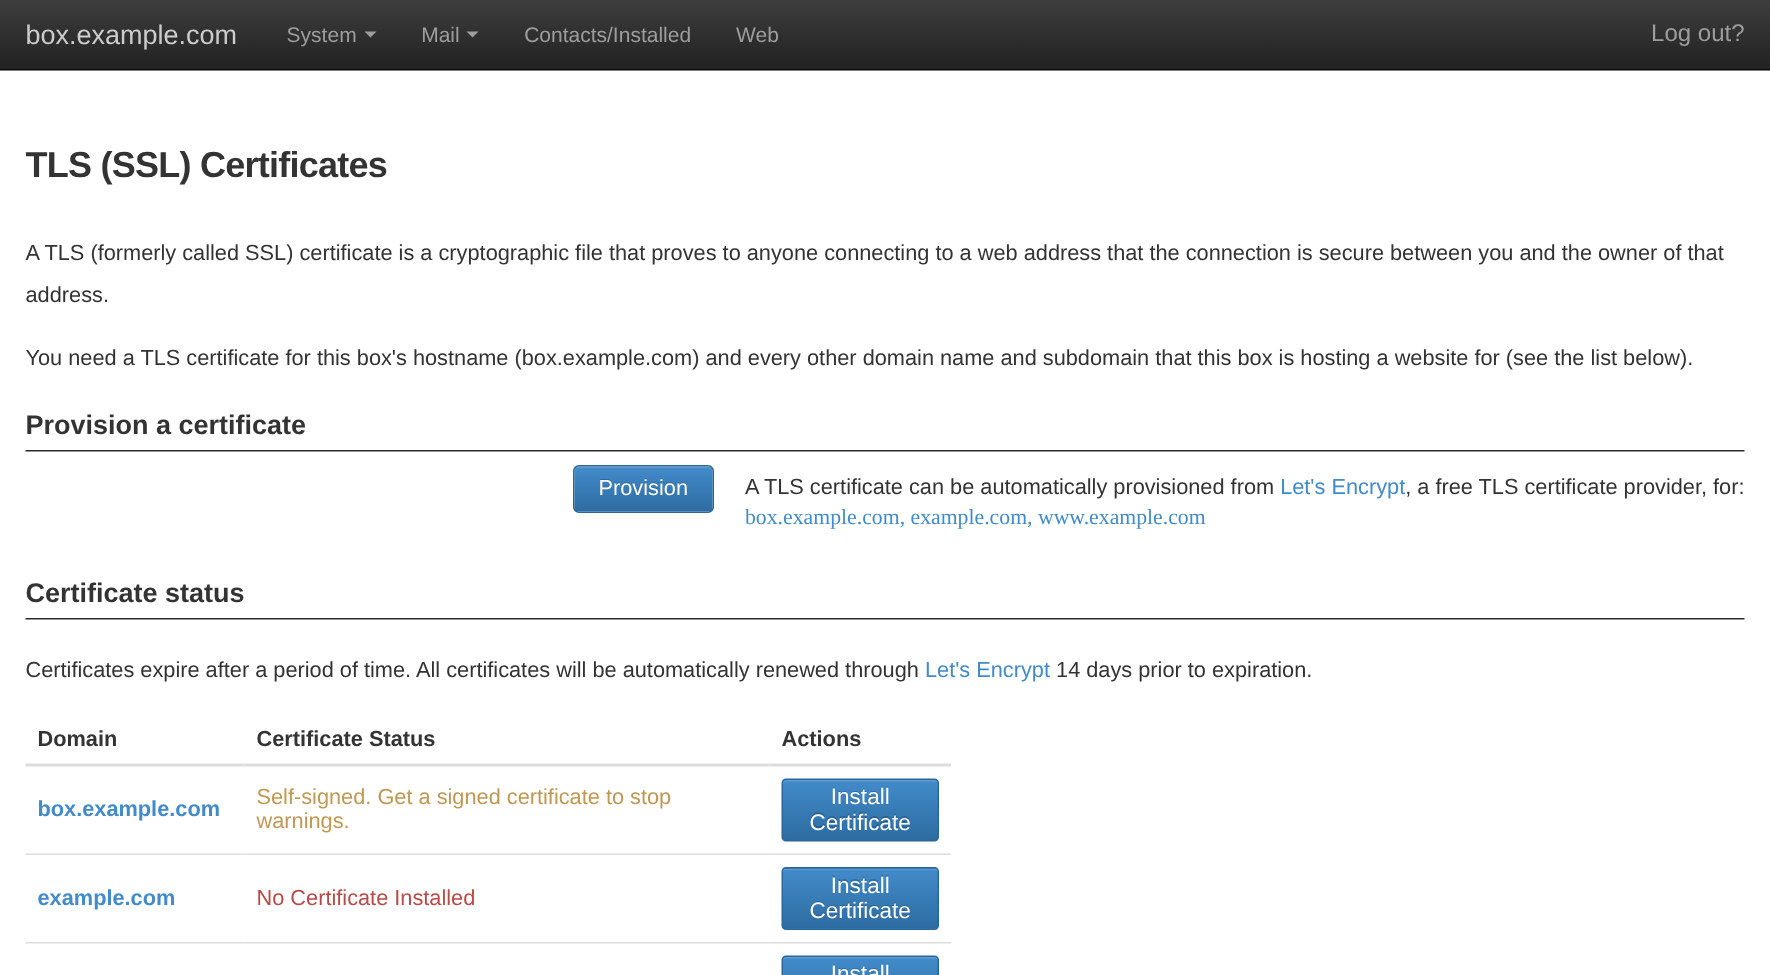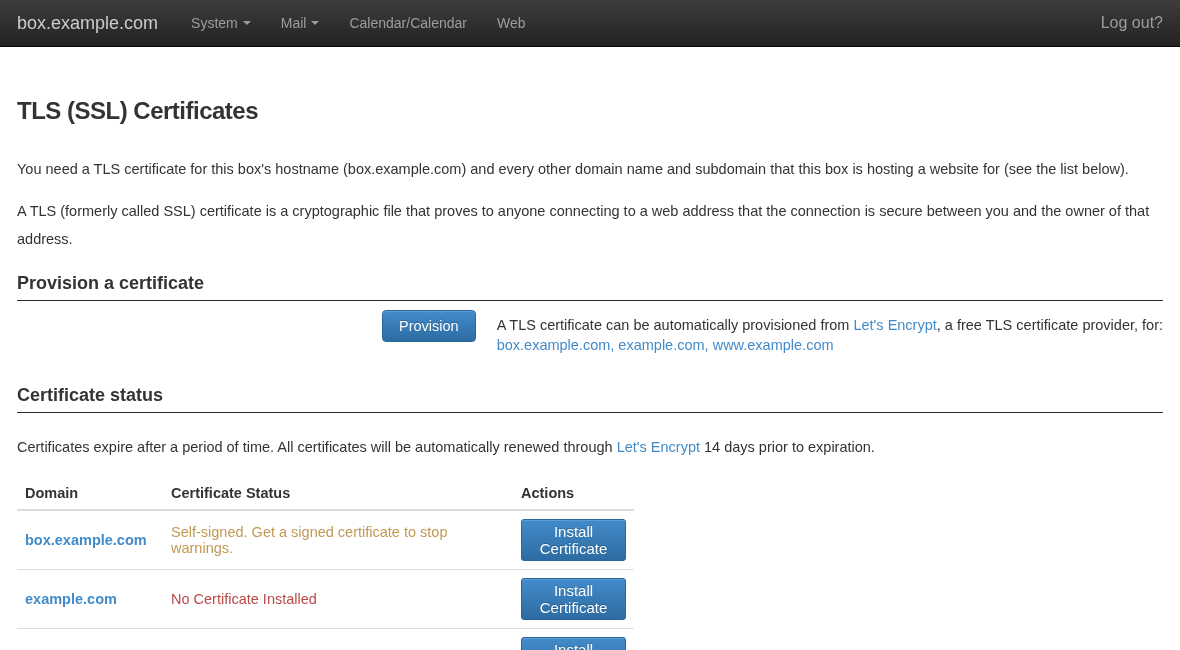--- a/index.html
+++ b/index.html
@@ -96,21 +96,21 @@
 
   .provision-row {
     display: flex;
     align-items: flex-start;
     gap: 21px;
     margin-top: 9px;
     margin-bottom: 30px;
     justify-content: flex-end;
   }
   .provision-text { line-height: 20px; padding-top: 5px; }
-  .provision-domains { margin-top: 0; color: var(--link); }
+  .provision-domains { margin-top: 0; color: var(--link); font-family: Liberation Serif, serif; }
 
   .btn {
     display: inline-block;
     color: #fff;
     background: linear-gradient(to bottom, var(--btn-top) 0%, var(--btn-bottom) 100%);
     border: 1px solid var(--btn-border);
     border-radius: 4px;
     font-family: "Liberation Sans", sans-serif;
     cursor: pointer;
     text-shadow: 0 -1px 0 rgba(0,0,0,0.2);
@@ -164,42 +164,42 @@
 
   <li>
     <a>
       <span class="nav-label">Mail</span>
       <b class="caret"></b>
     </a>
   </li>
 
   <li>
     <a>
-      <span class="nav-label">Calendar/Calendar</span>
+      <span class="nav-label">Contacts/Installed</span>
 
     </a>
   </li>
 
   <li>
     <a>
       <span class="nav-label">Web</span>
 
     </a>
   </li>
 </ul>
   </div>
   <a class="logout-link">Log out?</a>
 </nav>
 
 <div class="container">
 
   <h1>TLS (SSL) Certificates</h1>
 
+  <p class="intro">A TLS (formerly called SSL) certificate is a cryptographic file that proves to anyone connecting to a web address that the connection is secure between you and the owner of that address.</p>
   <p class="intro">You need a TLS certificate for this box's hostname (box.example.com) and every other domain name and subdomain that this box is hosting a website for (see the list below).</p>
-  <p class="intro">A TLS (formerly called SSL) certificate is a cryptographic file that proves to anyone connecting to a web address that the connection is secure between you and the owner of that address.</p>
 
   <h3 class="section-heading">Provision a certificate</h3>
 
   <div class="provision-row">
     <button class="btn btn-default-size">Provision</button>
     <div class="provision-text">
       <span>A TLS certificate can be automatically provisioned from </span><a class="inline-link">Let's Encrypt</a><span>, a free TLS certificate provider, for:</span>
       <div class="provision-domains" id="provision-domains"><a class="inline-link">box.example.com</a>, <a class="inline-link">example.com</a>, <a class="inline-link">www.example.com</a></div>
     </div>
   </div>

